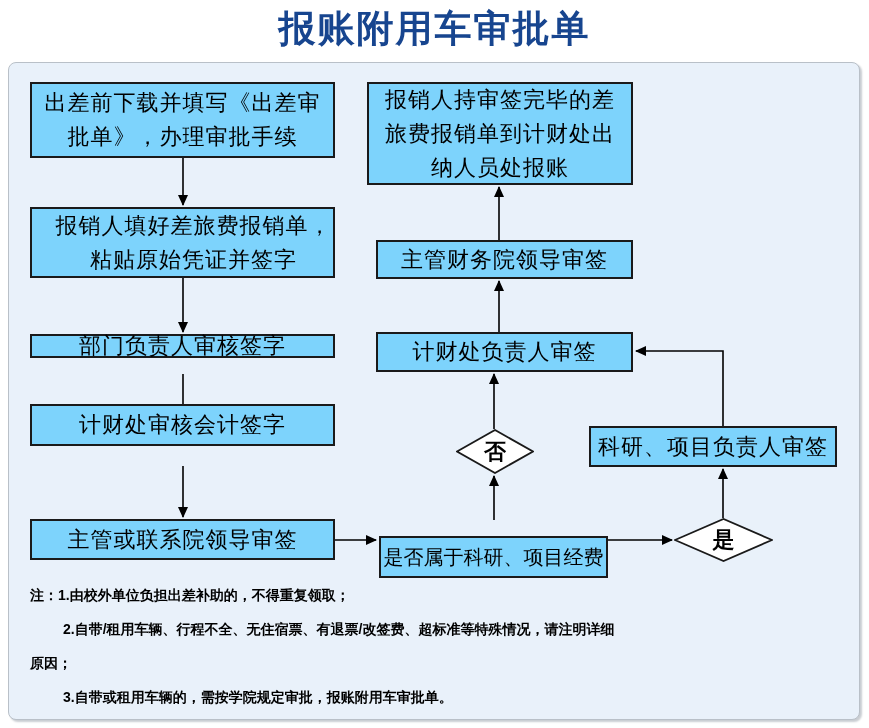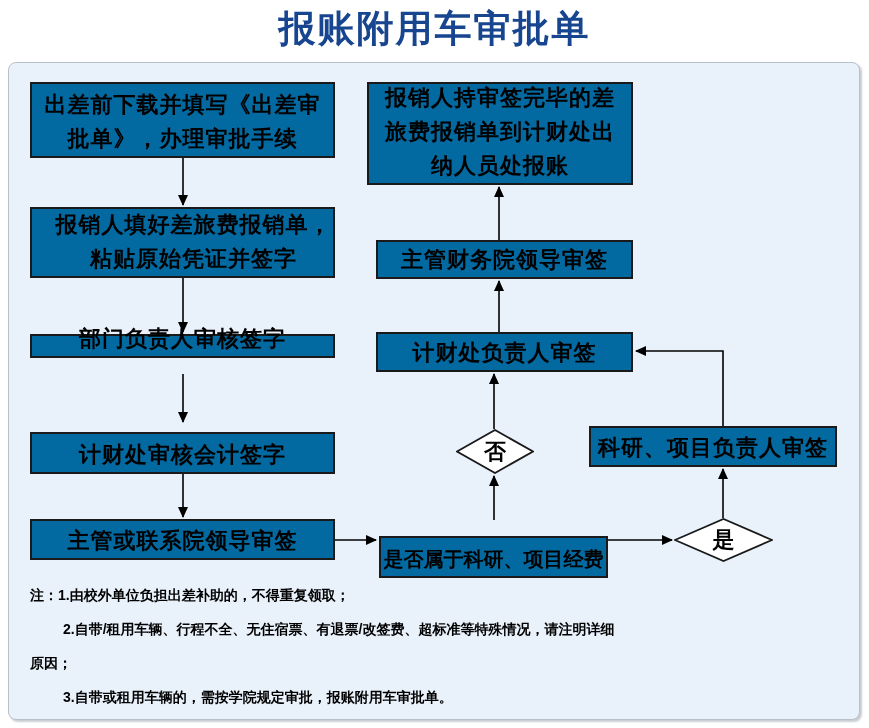--- a/index.html
+++ b/index.html
@@ -33,28 +33,28 @@
   }
   .connectors {
     position: absolute;
     left: 0; top: 0;
     width: 869px; height: 728px;
     pointer-events: none;
   }
   .node {
     position: absolute;
     box-sizing: border-box;
-    background: #0369a1;
+    background: #7dd3fc;
     border: 2px solid #1a1a1a;
     display: flex;
-    align-items: flex-end;
+    align-items: center;
     justify-content: center;
     text-align: center;
     font-size: 22px;
-    font-weight: 700;
+    font-weight: 400;
     line-height: 34px;
     color: #000000;
     letter-spacing: 1px;
   }
   .node .node-label { white-space: pre-line; }
   .node.small-text { font-size: 20px; letter-spacing: 0; margin-top: 16px; }
   .diamond {
     position: absolute;
     display: flex;
     align-items: center;
@@ -114,21 +114,21 @@
 
   <div class="node" style="left:30px; top:207px; width:305px; height:71px;padding-left:22px;">
     <span class="node-label">报销人填好差旅费报销单，
 粘贴原始凭证并签字</span>
   </div>
 
   <div class="node" style="left:30px; top:334px; width:305px; height:24px;">
     <span class="node-label">部门负责人审核签字</span>
   </div>
 
-  <div class="node" style="left:30px; top:432px; width:305px; height:42px;">
+  <div class="node" style="left:30px; top:404px; width:305px; height:42px;">
     <span class="node-label">计财处审核会计签字</span>
   </div>
 
   <div class="node" style="left:30px; top:519px; width:305px; height:41px;">
     <span class="node-label">主管或联系院领导审签</span>
   </div>
 
   <div class="node small-text" style="left:379px; top:520px; width:229px; height:42px;">
     <span class="node-label">是否属于科研、项目经费</span>
   </div>

